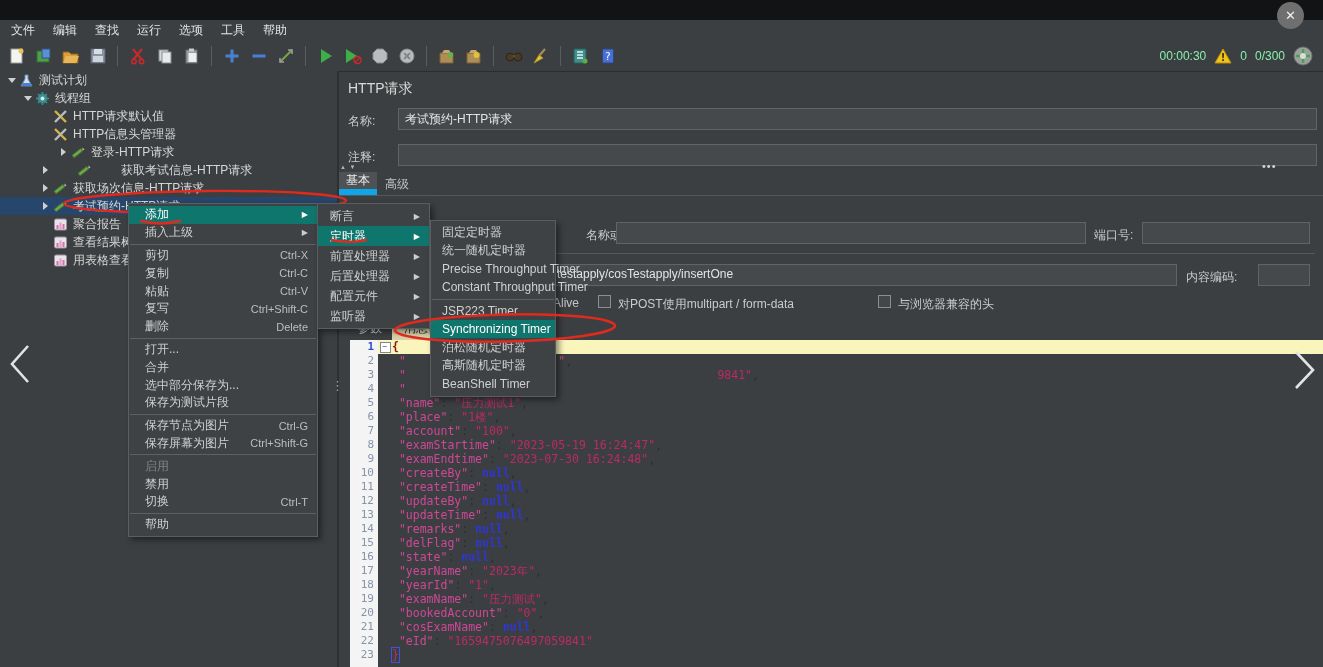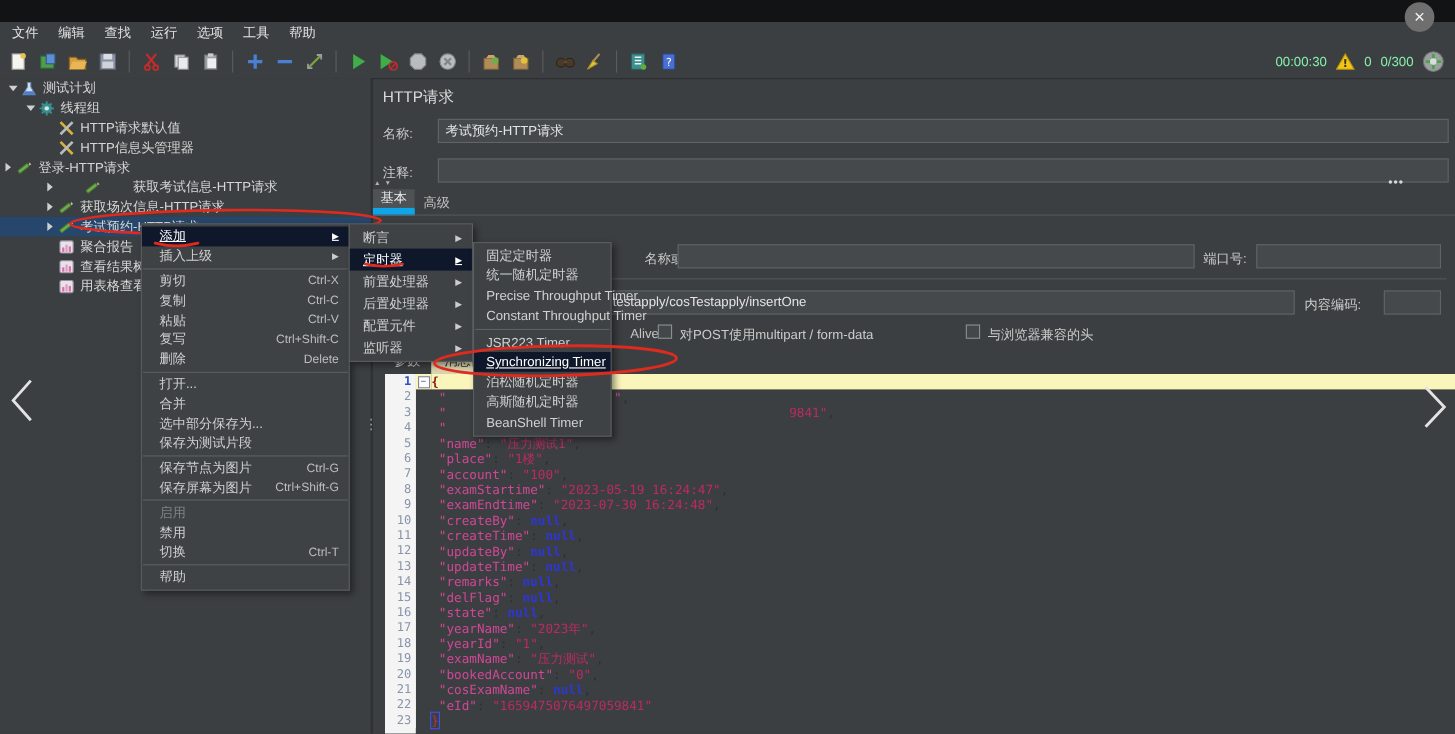--- a/index.html
+++ b/index.html
@@ -59,21 +59,21 @@
   .tk-n{color:#2e36d4;font-weight:bold;}
   .tk-p{color:#2c2f31;}
   .tk-b{color:#8b1515;font-weight:bold;}
   .tk-cur{color:#b53060;outline:1px solid #4450e0;}
   
   .popup{position:absolute;background:#3e4244;border:1px solid #5a5e60;box-shadow:3px 3px 6px rgba(0,0,0,.45);
          padding:2px 0;box-sizing:border-box;}
   .mi{height:17.8px;display:flex;align-items:center;padding:0 9px 0 16px;font-size:12px;color:#d0d0d0;white-space:nowrap;}
   .mi .sc{margin-left:auto;color:#bdbdbd;font-size:11px;padding-left:14px;}
   .mi .arr{margin-left:auto;font-size:8px;color:#cccccc;}
-  .mi.hl{background:#0f172a;color:#ffffff;text-decoration:underline;}
+  .mi.hl{background:#0f766e;color:#ffffff;}
   .mi.hl .arr{color:#fff;}
   .mi.dis{color:#7e8284;}
   .msep{height:1px;background:#5d6163;margin:2px 1px;}
   #context-menu{left:128px;top:203px;width:190px;z-index:20;}
   #add-submenu{left:317px;top:203px;width:113px;z-index:21;}
   #add-submenu .mi{height:20px;padding-left:12px;}
   #timer-submenu{left:430px;top:220px;width:126px;z-index:22;}
   #timer-submenu .mi{height:18.4px;padding-left:11px;}
   
   .svg-abs{position:absolute;left:0;top:0;pointer-events:none;}
@@ -281,21 +281,21 @@
       <span>HTTP请求默认值</span>
     </div>
     <div class="trow" style="padding-left: 38px;">
       <span class="chev"></span>
       <span class="ticon"><svg width="15" height="15">
           <path d="M2 2 L13 13" stroke="#d8b23c" stroke-width="2.4"></path>
           <path d="M13 2 L2 13" stroke="#b9bcbe" stroke-width="2.4"></path>
         </svg></span>
       <span>HTTP信息头管理器</span>
     </div>
-    <div class="trow" style="">
+    <div class="trow" style="padding-left: 38px; margin-left: 18px;">
       <span class="chev">
         <span class="tri-r"></span>
       </span>
       <span class="ticon"><svg width="15" height="15">
           <rect x="1" y="6.2" width="11" height="3" rx="1" fill="#6fae4e" stroke="#4a7a33" transform="rotate(-38 7 8)"></rect>
           <path d="M11.5 2.5 l2 2 -2 1 z" fill="#d8c09a"></path>
         </svg></span>
       <span>登录-HTTP请求</span>
     </div>
     <div class="trow" style="padding-left: 38px; gap: 24px;">
@@ -380,21 +380,21 @@
 <div class="fld" style="left:616px;top:222px;width:470px;"></div>
 <div class="lbl" style="left:1094px;top:227px;">端口号:</div>
 <div class="fld" style="left:1142px;top:222px;width:168px;"></div>
 
 <div class="hline" style="left:345px;top:253px;width:970px;"></div>
 
 <div class="fld" style="left:550px;top:264px;width:627px;">testapply/cosTestapply/insertOne</div>
 <div class="lbl" style="left:1186px;top:269px;">内容编码:</div>
 <div class="fld" style="left:1258px;top:264px;width:52px;"></div>
 
-<div class="lbl" style="left:553px;top:296px;color:#c4c4c4;margin-left:20px;">Alive</div>
+<div class="lbl" style="left:553px;top:296px;color:#c4c4c4;">Alive</div>
 <div class="cb" style="left:598px;top:295px;"></div>
 <div class="lbl" style="left:618px;top:296px;">对POST使用multipart / form-data</div>
 <div class="cb" style="left:878px;top:295px;"></div>
 <div class="lbl" style="left:898px;top:296px;">与浏览器兼容的头</div>
 
 <div class="btab" style="left:348px;top:317px;width:44px;">参数</div>
 <div class="btab on" style="left:392px;top:317px;width:84px;">消息体数据</div>
 
 <div class="editor" id="editor">
   <div class="gutter-bg"></div>

